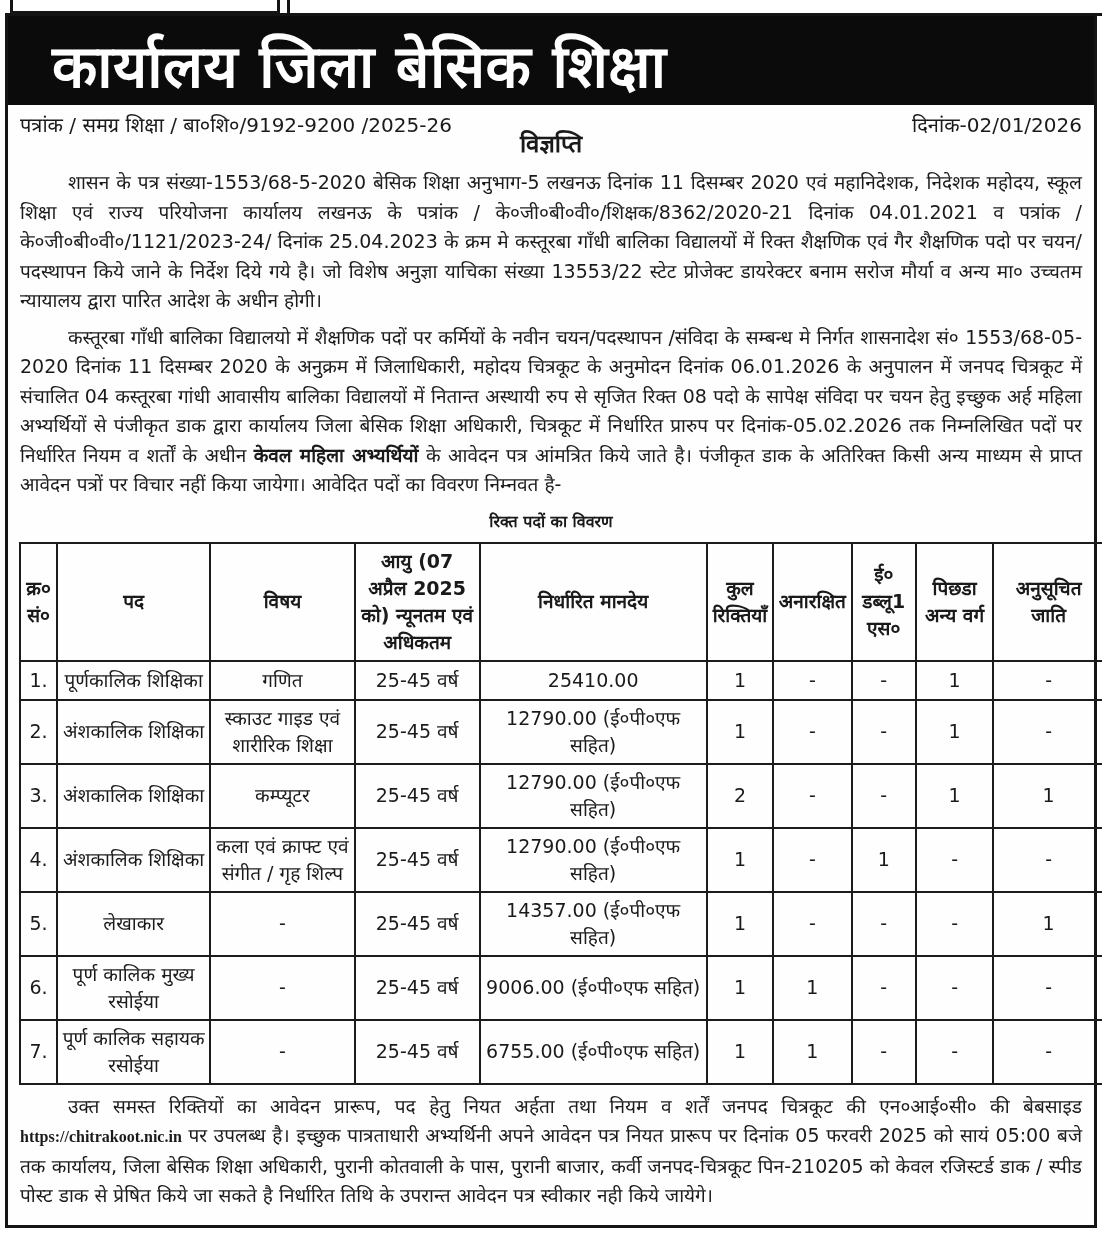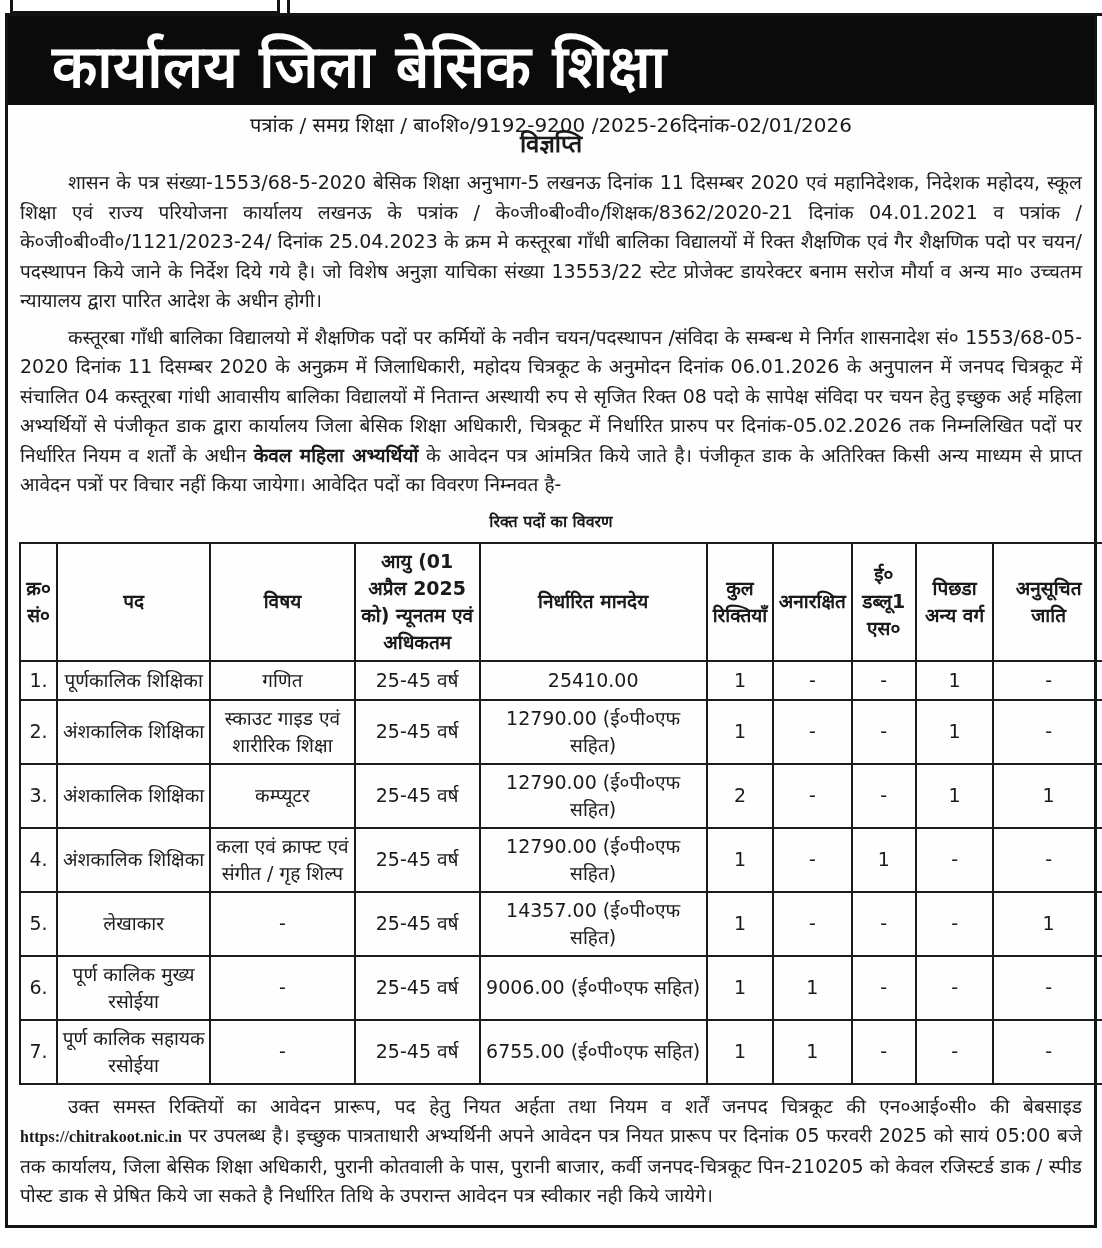--- a/index.html
+++ b/index.html
@@ -29,21 +29,21 @@
     padding:12px 10px 0 44px;
   }
   .banner-title{
     font-weight:bold;
     font-size:59px;
     line-height:77px;
     letter-spacing:0.5px;
   }
   .content{padding:5px 12px 0 12px;}
   .ref-row{
-    display:flex;justify-content:center;
+    display:flex;justify-content:space-between;
     font-size:20px;line-height:27px;margin-top:2px;
   }
   .notice-heading{
     text-align:center;margin-top:-12px;
     font-size:24px;font-weight:bold;line-height:34px;
   }
   .underlined{
     text-decoration-thickness:2px;
     text-underline-offset:4px;
     margin-top:21px;
@@ -122,21 +122,21 @@
             <col style="width: 78px;">
             <col style="width: 64px;">
             <col style="width: 77px;">
             <col style="width: 110px;">
           </colgroup>
         <thead>
           <tr id="thead-row">
               <th>क्र० सं०</th>
               <th>पद</th>
               <th>विषय</th>
-              <th>आयु (01 अप्रैल 2025 को) न्यूनतम एवं अधिकतम</th>
+              <th>आयु (07 अप्रैल 2025 को) न्यूनतम एवं अधिकतम</th>
               <th>निर्धारित मानदेय</th>
               <th>कुल रिक्तियाँ</th>
               <th>अनारक्षित</th>
               <th>ई० डब्लू1 एस०</th>
               <th>पिछडा अन्य वर्ग</th>
               <th>अनुसूचित जाति</th>
             </tr>
         </thead>
         <tbody id="table-body">
             <tr>

